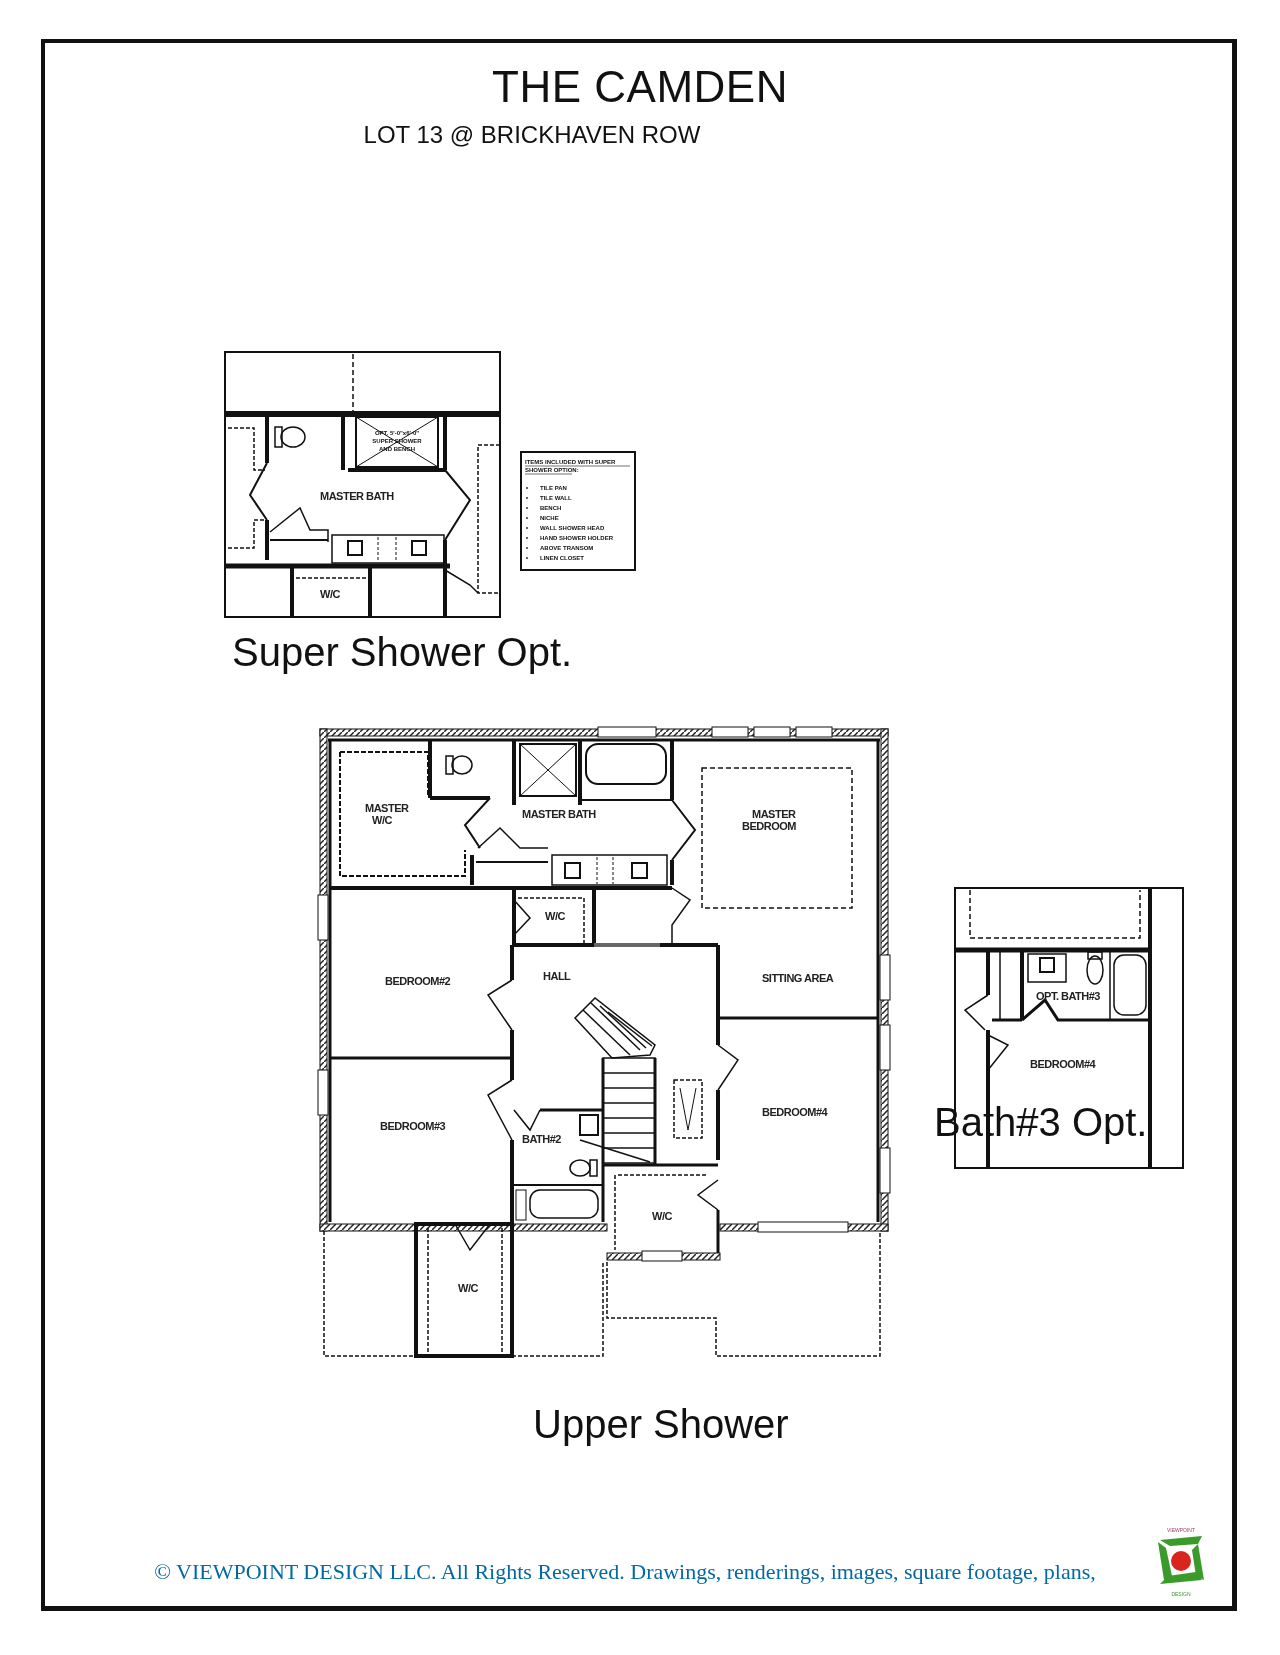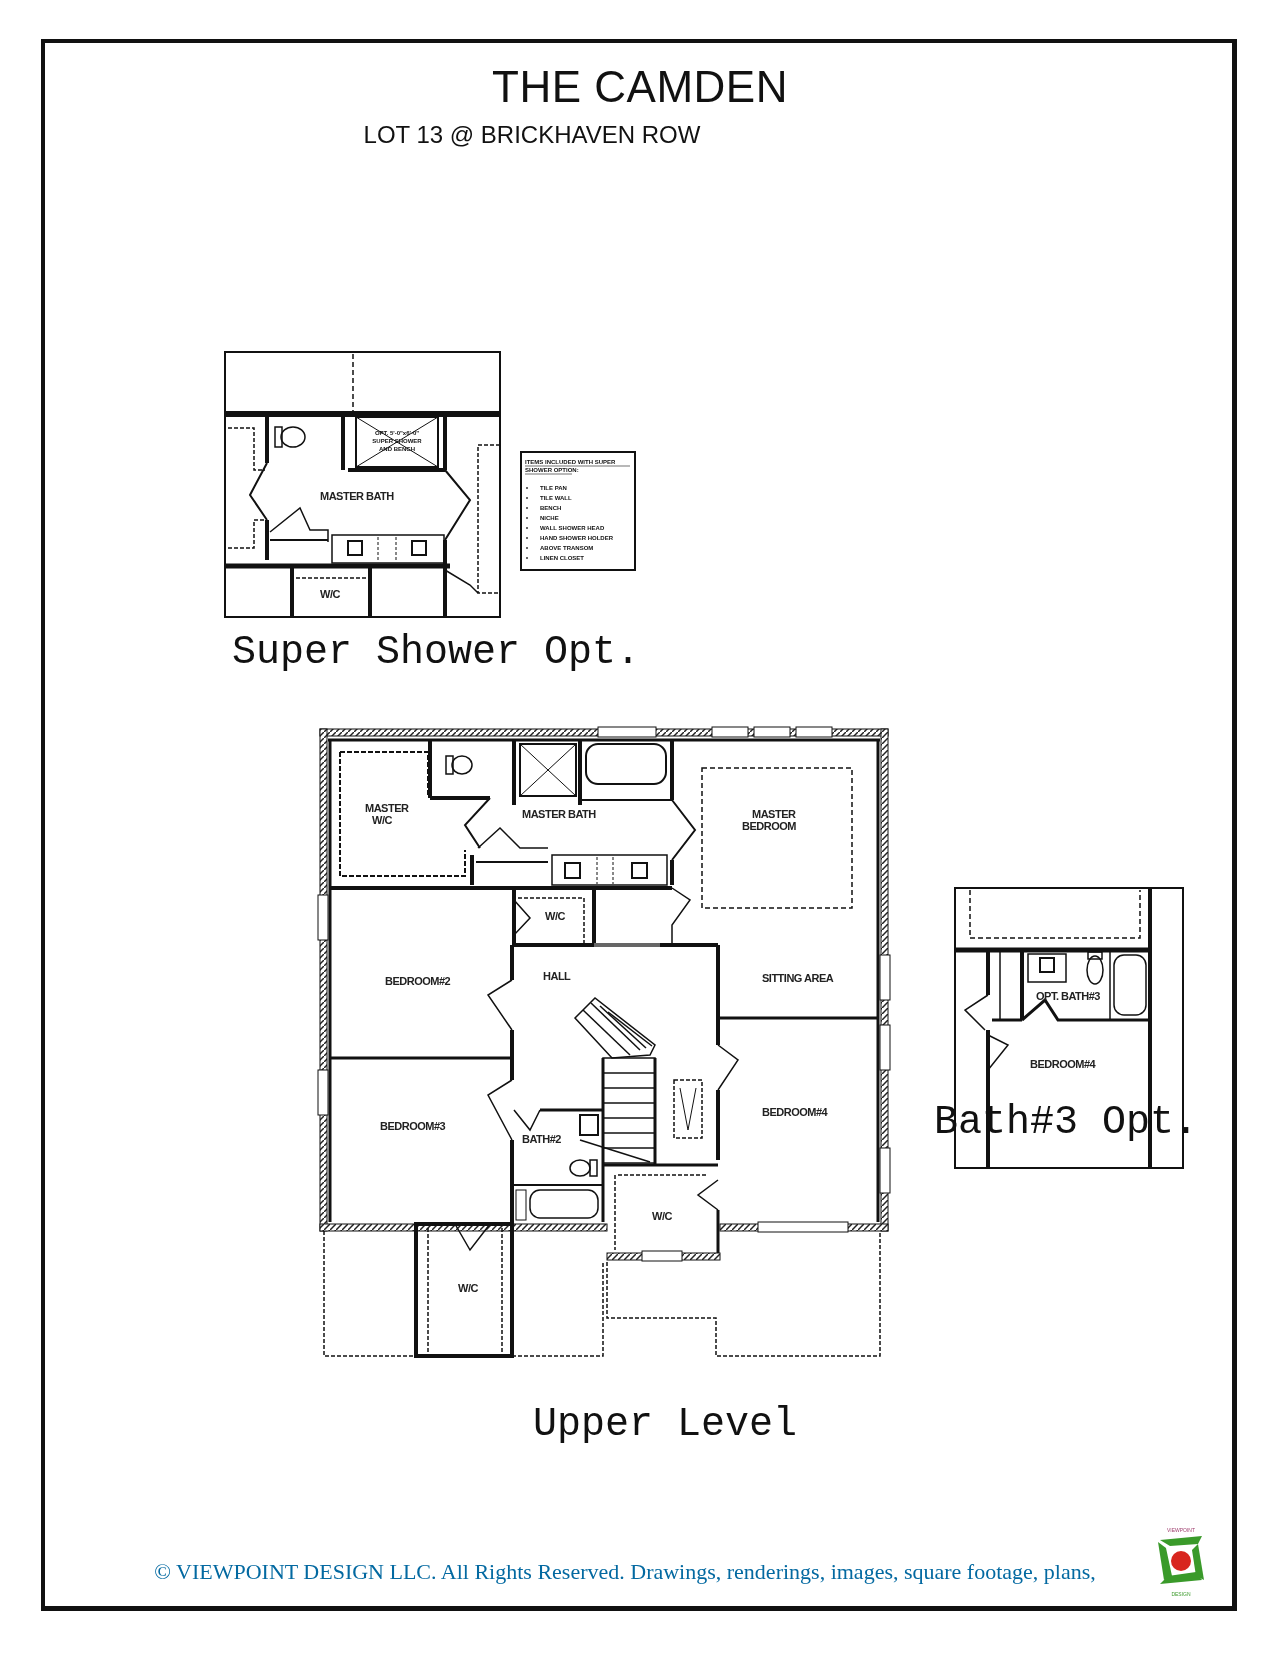--- a/index.html
+++ b/index.html
@@ -1,20 +1,20 @@
 <!DOCTYPE html>
 <html><head>
 <meta charset="utf-8">
 <style>
   html, body { margin: 0; padding: 0; background: #ffffff; }
   body { width: 1280px; height: 1655px; position: relative; overflow: hidden; font-family: "Liberation Sans", sans-serif; color: #111; }
   .frame { position: absolute; left: 41px; top: 39px; width: 1196px; height: 1572px; border: 4px solid #111; box-sizing: border-box; border-right-width: 5px; border-bottom-width: 5px; }
   .title { position: absolute; left: 0; width: 1280px; top: 62px; text-align: center; font-size: 44px; letter-spacing: 0.5px; font-family: "Liberation Sans", sans-serif; }
   .subtitle { position: absolute; left: 0; width: 1064px; top: 121px; text-align: center; font-size: 24px; font-family: "Liberation Sans", sans-serif; }
-  .label-big { position: absolute; font-size: 40px; font-family: Liberation Mono, monospace; white-space: nowrap; }
+  .label-big { position: absolute; font-size: 40px; font-family: Liberation Sans, sans-serif; white-space: nowrap; }
   svg.plan { position: absolute; left: 0; top: 0; }
   .room-text { font-family: "Liberation Sans", sans-serif; font-weight: bold; font-size: 11px; fill: #222; letter-spacing: -0.5px; }
   .legend-text { font-family: "Liberation Sans", sans-serif; font-weight: bold; font-size: 6px; fill: #111; }
   .footer { position: absolute; left: 100px; width: 1050px; top: 1558px; text-align: center; font-family: "Liberation Serif", serif; font-size: 22px; line-height: 27px; color: #0369a1; }
   .logo { position: absolute; left: 1150px; top: 1524px; width: 62px; height: 80px; }
 </style>
 </head>
 <body>
 
 <div class="frame"></div>
@@ -266,21 +266,21 @@
     <polyline points="988,1035 1008,1045 988,1070" stroke-width="1.5"></polyline>
     <line x1="988" y1="1070" x2="988" y2="1168" stroke-width="4"></line>
     <line x1="992" y1="1020" x2="1022" y2="1020" stroke-width="3"></line>
   </g>
   <text class="room-text" x="1036" y="1000">OPT. BATH#3</text>
   <text class="room-text" x="1030" y="1068">BEDROOM#4</text>
 </svg>
 
 <div class="label-big" style="left:232px; top:630px;">Super Shower Opt.</div>
 <div class="label-big" style="left:934px; top:1100px;text-align:center;">Bath#3 Opt.</div>
-<div class="label-big" style="left:533px; top:1402px;">Upper Level</div>
+<div class="label-big" style="left:533px; top:1402px;">Upper Shower</div>
 
 <div class="footer">
   <div>© VIEWPOINT DESIGN LLC. All Rights Reserved. Drawings, renderings, images, square footage, plans,</div>
 </div>
 
 <svg class="logo" viewBox="0 0 62 80">
   <text x="31" y="8" text-anchor="middle" font-family="Liberation Sans, sans-serif" font-size="5" fill="#a04070">VIEWPOINT</text>
   <path d="M10 16 L52 12 L48 20 L20 22 Z" fill="#3a9a2a"></path>
   <path d="M8 18 L14 56 L22 52 L16 24 Z" fill="#3a9a2a"></path>
   <path d="M10 60 L52 56 L46 48 L18 52 Z" fill="#3a9a2a"></path>

